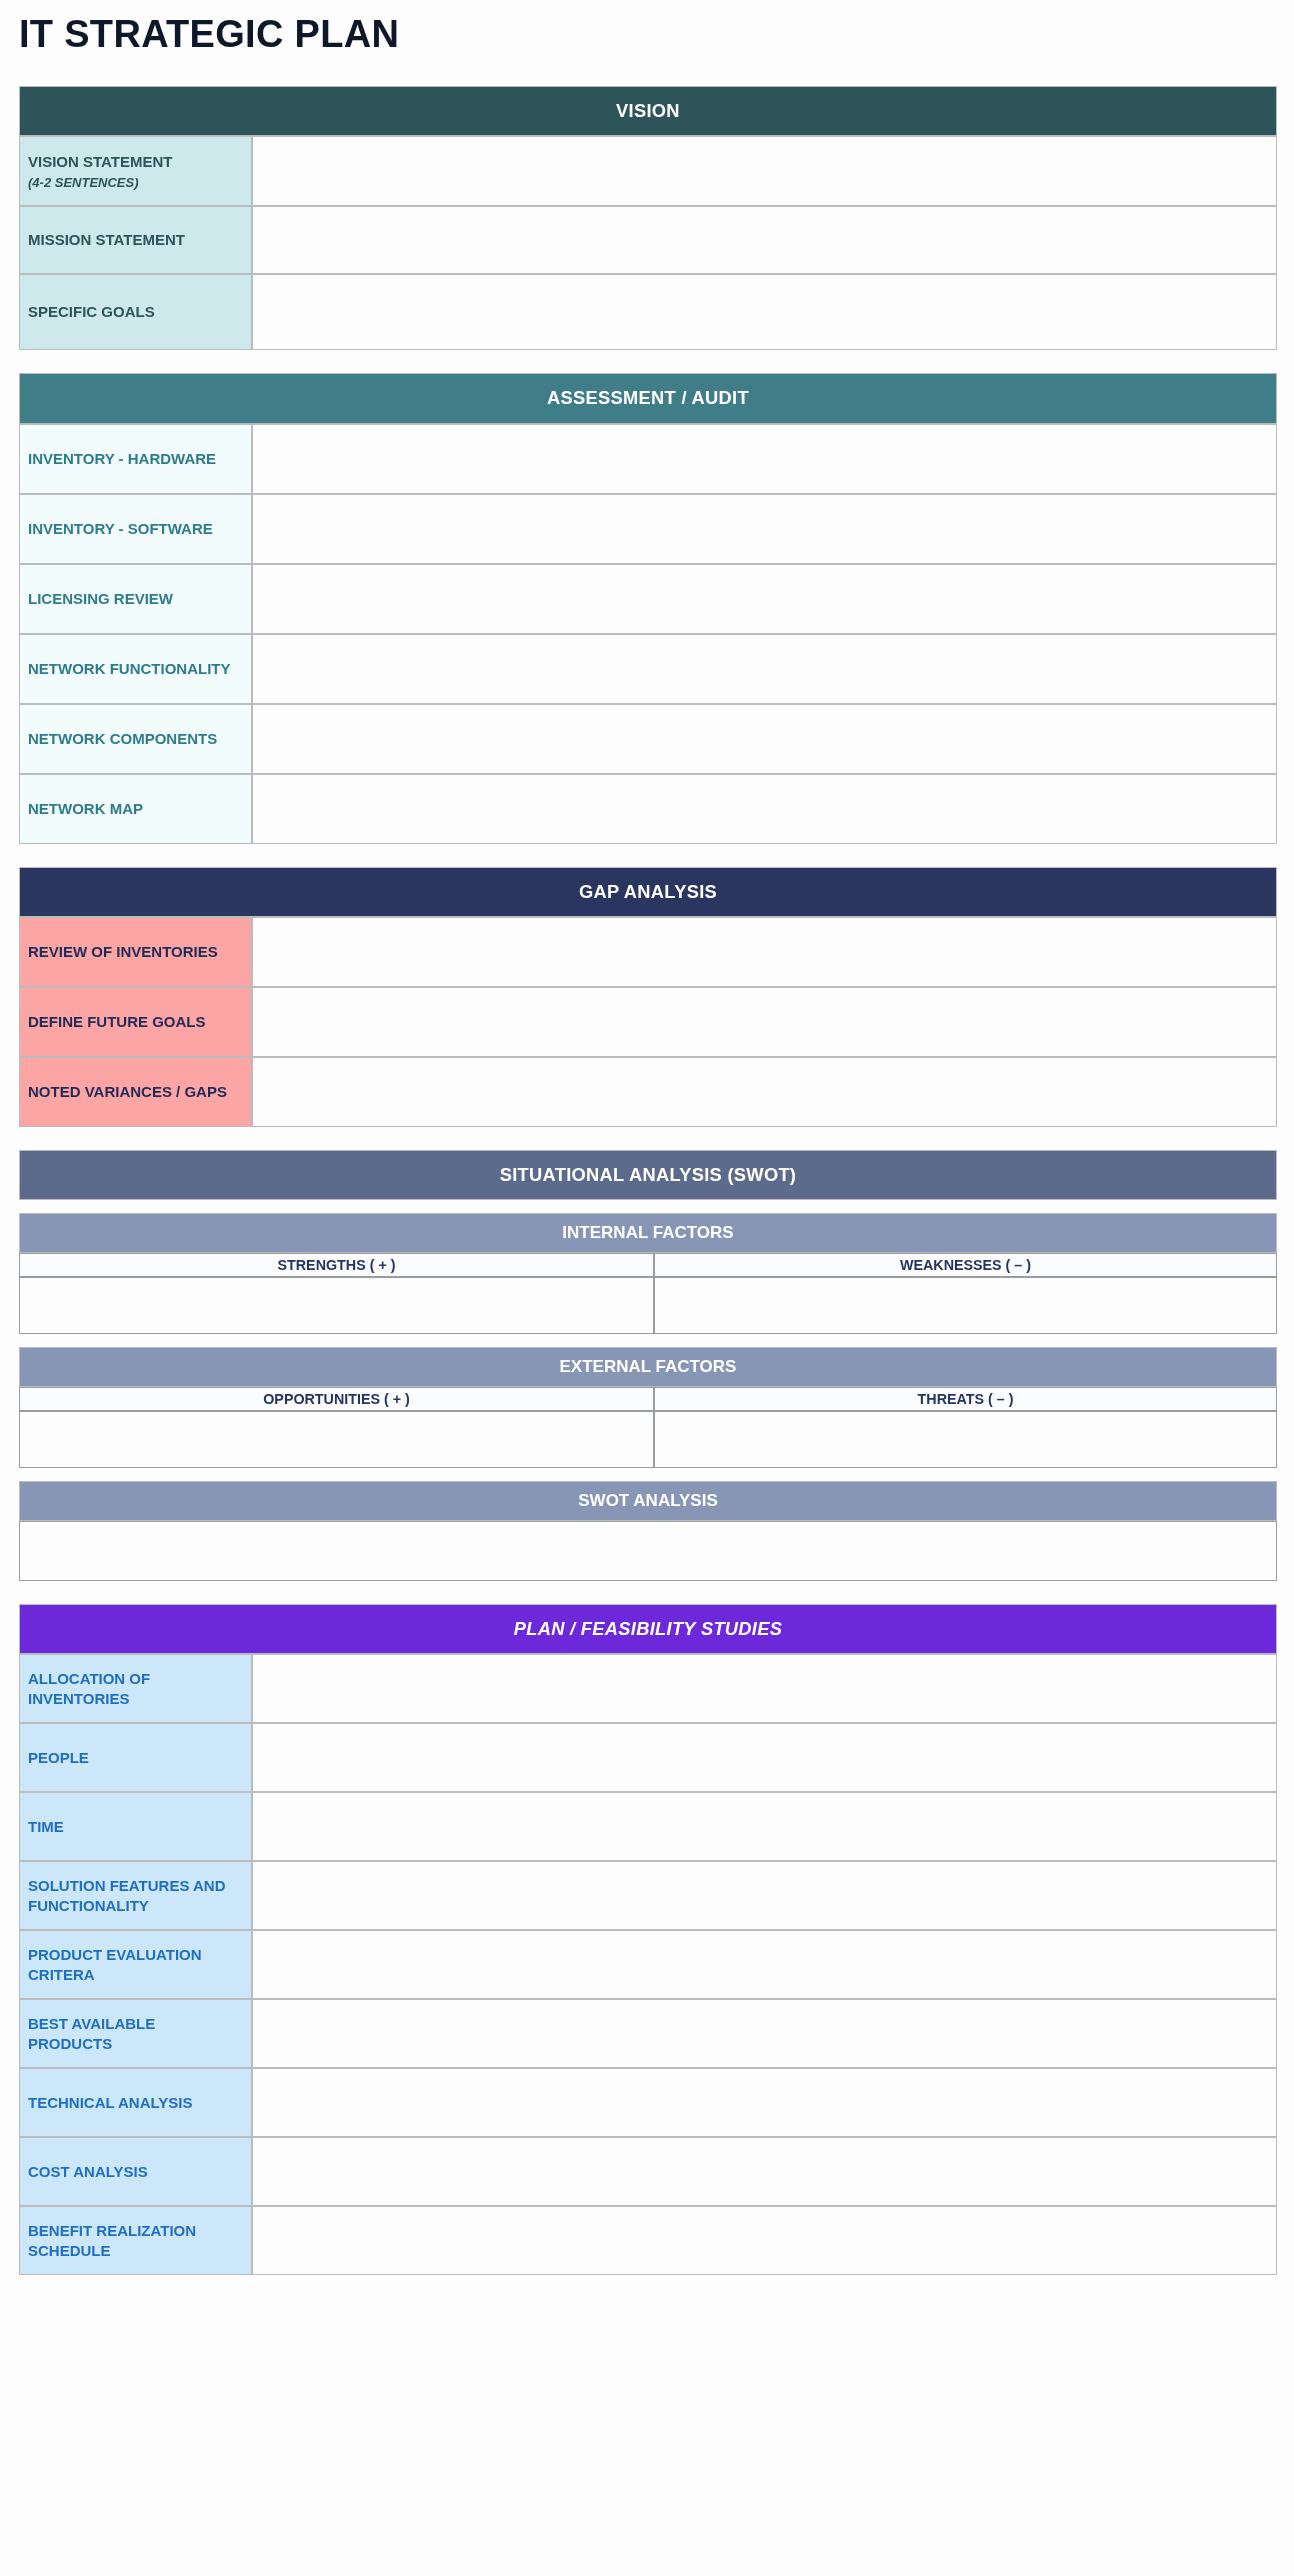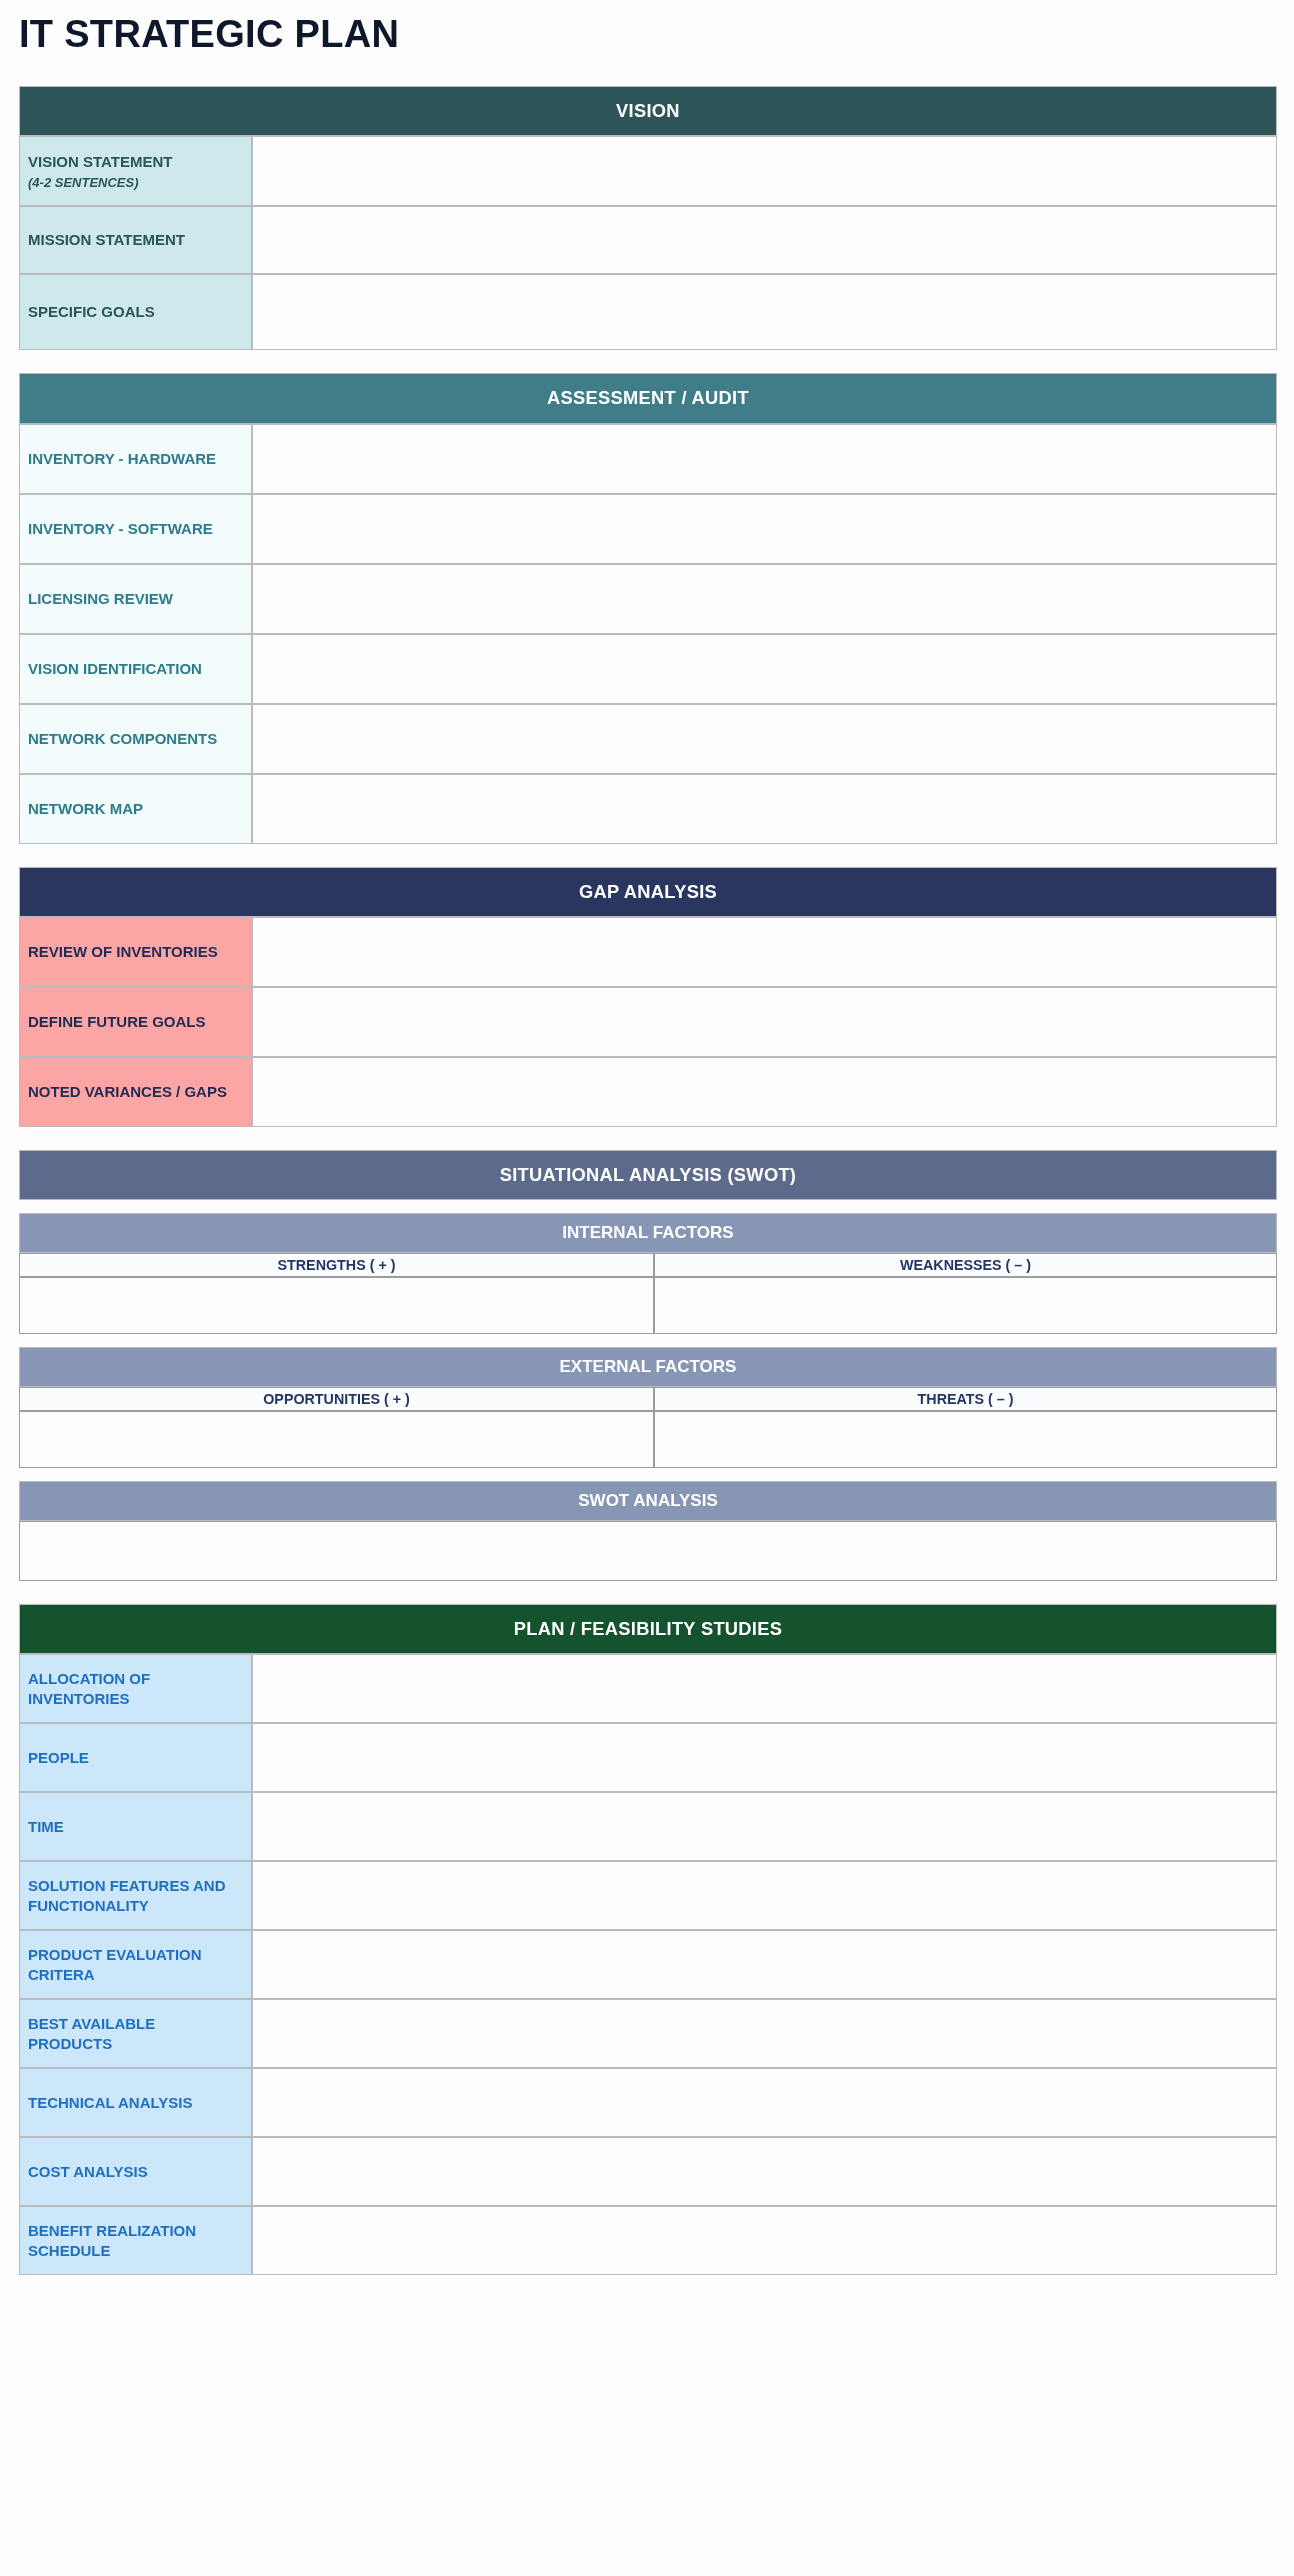--- a/index.html
+++ b/index.html
@@ -134,21 +134,21 @@
   .swot .cell { height: 57px; }
   .swot .col-l { width: 635px; }
   .swot .analysis-box {
     border: 1.1px solid #9a9da0;
     box-sizing: border-box;
     height: 60px;
     background: #fdfdfd;
   }
 
   
-  .plan .sec-head { background: #14532d; }
+  .plan .sec-head { background: #6d28d9; font-style: italic; }
   .plan td.label { background: #CDE7FA; color: #1F6FC0; }
   .plan tr td { height: 69px; }
 </style>
 </head>
 <body>
 
 <div class="page">
 
   <div class="doc-title">IT STRATEGIC PLAN</div>
 
@@ -187,21 +187,21 @@
         </tr>
         <tr>
           <td class="label">INVENTORY - SOFTWARE</td>
           <td class="value"></td>
         </tr>
         <tr>
           <td class="label">LICENSING REVIEW</td>
           <td class="value"></td>
         </tr>
         <tr>
-          <td class="label">VISION IDENTIFICATION</td>
+          <td class="label">NETWORK FUNCTIONALITY</td>
           <td class="value"></td>
         </tr>
         <tr>
           <td class="label">NETWORK COMPONENTS</td>
           <td class="value"></td>
         </tr>
         <tr>
           <td class="label">NETWORK MAP</td>
           <td class="value"></td>
         </tr>

